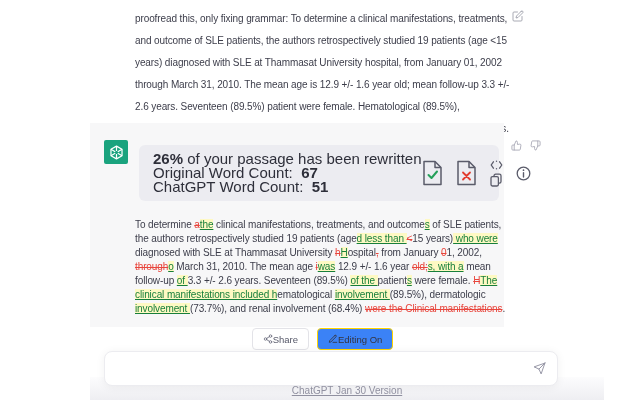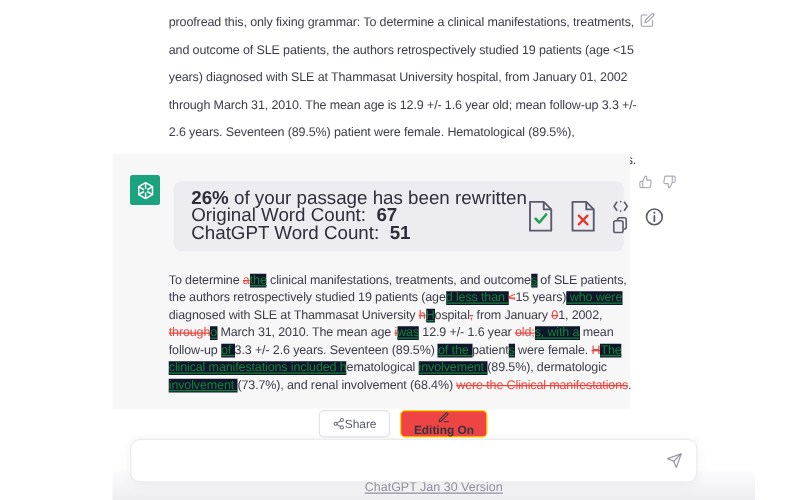--- a/index.html
+++ b/index.html
@@ -21,32 +21,32 @@
   .stat-line b{font-weight:bold;}
   .stats-icons{display:flex;align-items:center;gap:13px;}
   .stats-icons > span{display:inline-flex;cursor:pointer;line-height:0;}
   .mini-col{display:flex;flex-direction:column;align-items:center;gap:3px;}
   .mini-col > span{display:inline-flex;cursor:pointer;line-height:0;}
 
   .revised{position:absolute;left:45px;top:95px;width:378px;font-size:10px;line-height:14px;
            letter-spacing:-0.1px;color:#3c3d4a;}
   .revised .same{color:#3c3d4a;}
   .revised .del{color:#e8453c;text-decoration:line-through;}
-  .revised .ins{color:#177f3b;background:#0f172a;text-decoration:underline;}
+  .revised .ins{color:#177f3b;background:#fef9c3;text-decoration:underline;}
 
   
   .feedback{position:absolute;left:511px;top:140px;display:flex;gap:8px;}
   .feedback span{cursor:pointer;line-height:0;}
 
   
   .actions{position:absolute;left:90px;top:328px;width:465px;display:flex;justify-content:center;gap:8px;}
   .actions button{display:flex;align-items:center;height:22px;padding:0 10px;background:#fff;
                   border:1px solid #e3e3e8;border-radius:4px;font-family:"Liberation Sans",sans-serif;
                   font-size:9.5px;color:#565869;cursor:pointer;}
-  .actions button.editing{background:#ef4444;border-color:#ffd500;color:#35343d;font-weight:bold;flex-direction:column;}
+  .actions button.editing{background:#3b82f6;border-color:#ffd500;color:#35343d;font-weight:normal;}
 
   
   .footer-strip{position:absolute;left:90px;top:377px;width:514px;height:23px;
                 background:linear-gradient(180deg,#fcfcfd,#eeeef2);}
   .composer{position:absolute;left:104px;top:351px;width:452px;height:33px;background:#fff;
             border:1px solid #ececf0;border-radius:8px;box-shadow:0 1px 10px rgba(0,0,0,0.06);z-index:2;}
   .composer input{position:absolute;left:0;top:0;width:100%;height:100%;border:none;outline:none;
                   background:transparent;font-family:"Liberation Sans",sans-serif;font-size:10px;
                   padding:0 34px 0 12px;box-sizing:border-box;color:#3c3d4a;}
   .send{position:absolute;right:11px;top:10px;cursor:pointer;line-height:0;}

